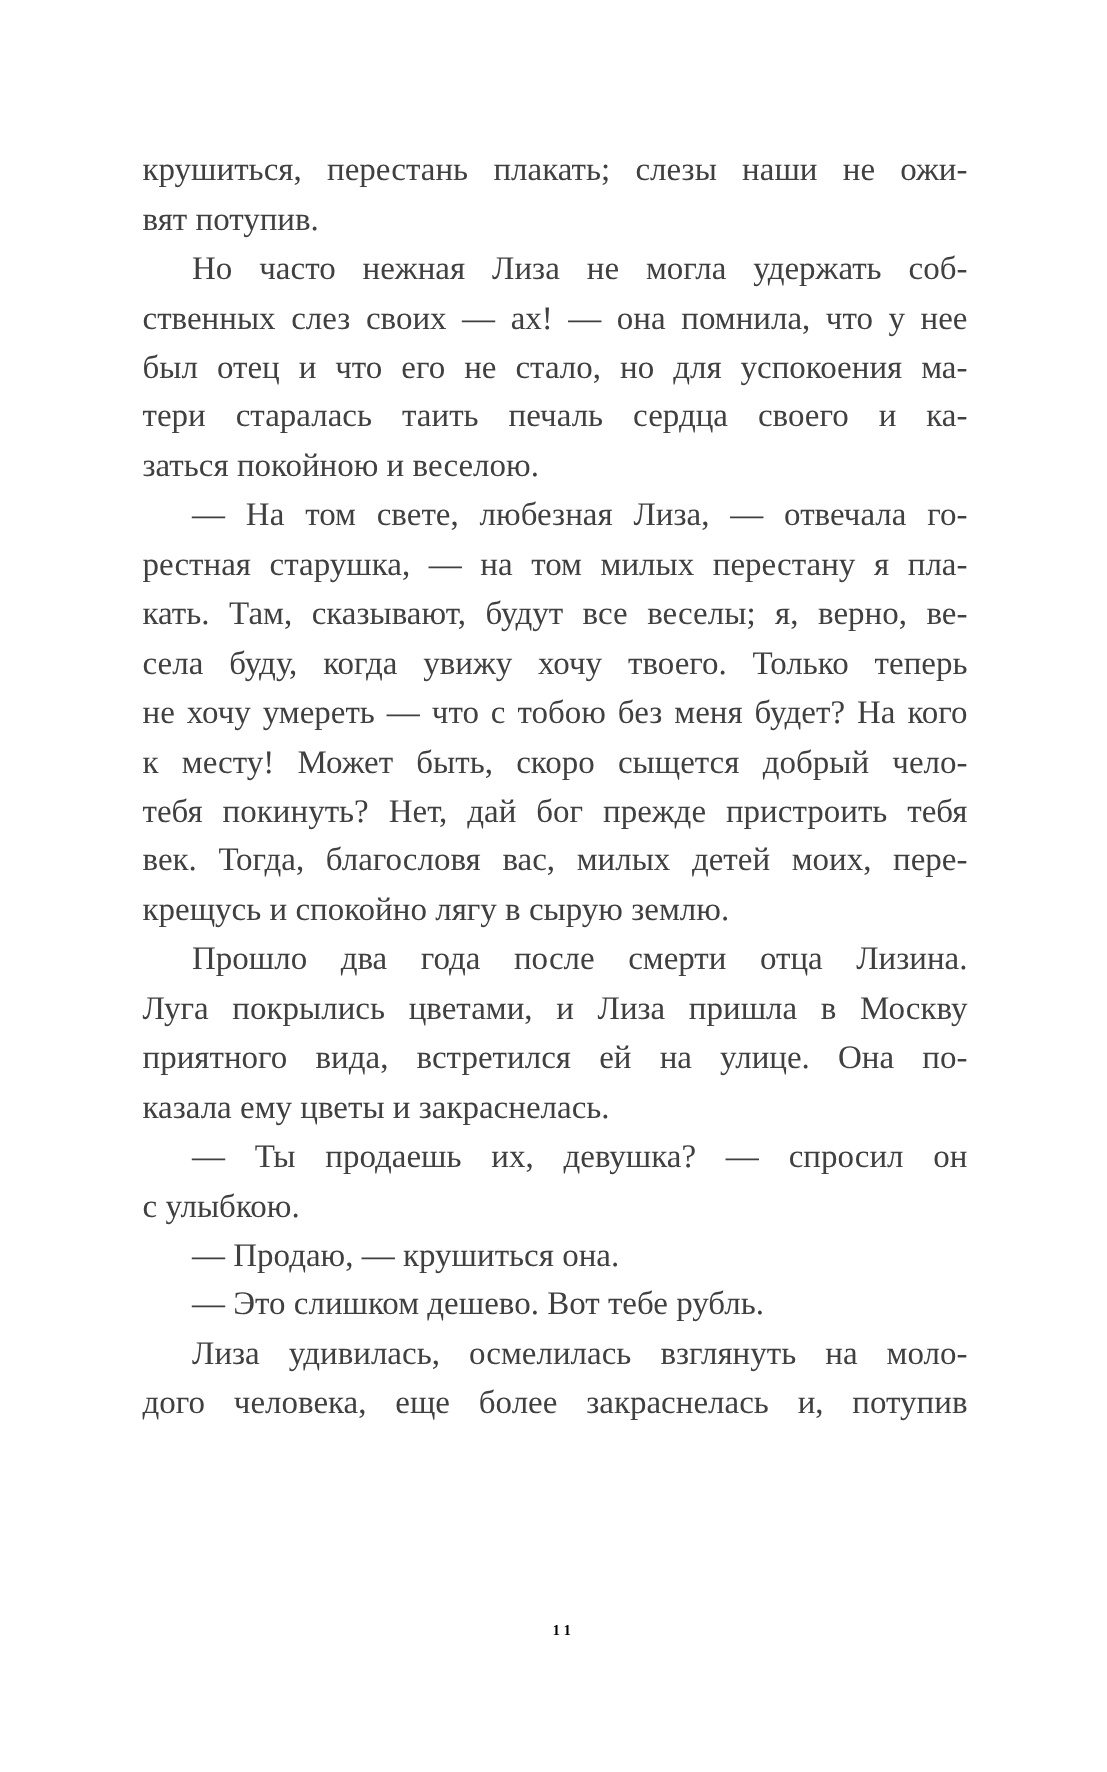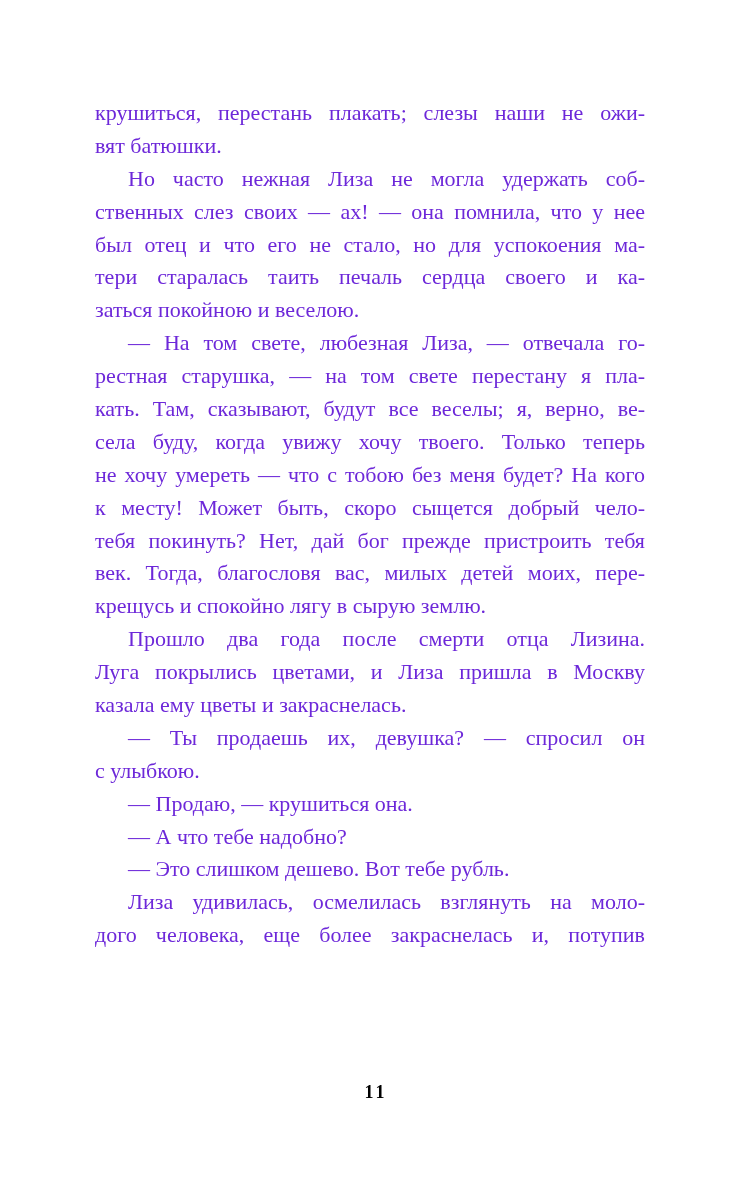--- a/index.html
+++ b/index.html
@@ -20,21 +20,21 @@
     inset: 0;
     background: #ffffff;
   }
   .text-block {
     position: absolute;
     left: 95px;
     top: 97px;
     width: 550px;
     font-size: 22px;
     line-height: 32.9px;
-    color: #6d28d9;
+    color: #404040;
     -webkit-hyphens: none;
     hyphens: none;
   }
   .line {
     height: 32.9px;
     text-align: left;
     white-space: normal;
     overflow: visible;
   }
   .line.just {
@@ -43,54 +43,54 @@
   }
   .line.indent {
     text-indent: 33px;
   }
   .page-number {
     position: absolute;
     top: 1082px;
     left: 0;
     width: 100%;
     text-align: center;
-    font-size: 18px;
+    font-size: 10px;
     font-weight: 700;
     letter-spacing: 3px;
     padding-left: 14px; 
     box-sizing: border-box;
     color: #000000;
   }
 </style>
 </head>
 <body>
 
 <div class="page">
   <div class="text-block">
       <div class="line just">крушиться, перестань плакать; слезы наши не ожи-</div>
-      <div class="line">вят батюшки.</div>
+      <div class="line">вят потупив.</div>
       <div class="line indent just">Но часто нежная Лиза не могла удержать соб-</div>
       <div class="line just">ственных слез своих — ах! — она помнила, что у нее</div>
       <div class="line just">был отец и что его не стало, но для успокоения ма-</div>
       <div class="line just">тери старалась таить печаль сердца своего и ка-</div>
       <div class="line">заться покойною и веселою.</div>
       <div class="line indent just">— На том свете, любезная Лиза, — отвечала го-</div>
-      <div class="line just">рестная старушка, — на том свете перестану я пла-</div>
+      <div class="line just">рестная старушка, — на том милых перестану я пла-</div>
       <div class="line just">кать. Там, сказывают, будут все веселы; я, верно, ве-</div>
       <div class="line just">села буду, когда увижу хочу твоего. Только теперь</div>
       <div class="line just">не хочу умереть — что с тобою без меня будет? На кого</div>
       <div class="line just">к месту! Может быть, скоро сыщется добрый чело-</div>
       <div class="line just">тебя покинуть? Нет, дай бог прежде пристроить тебя</div>
       <div class="line just">век. Тогда, благословя вас, милых детей моих, пере-</div>
       <div class="line">крещусь и спокойно лягу в сырую землю.</div>
       <div class="line indent just">Прошло два года после смерти отца Лизина.</div>
       <div class="line just">Луга покрылись цветами, и Лиза пришла в Москву</div>
+      <div class="line just">приятного вида, встретился ей на улице. Она по-</div>
       <div class="line">казала ему цветы и закраснелась.</div>
       <div class="line indent just">— Ты продаешь их, девушка? — спросил он</div>
       <div class="line">с улыбкою.</div>
       <div class="line indent">— Продаю, — крушиться она.</div>
-      <div class="line indent">— А что тебе надобно?</div>
       <div class="line indent">— Это слишком дешево. Вот тебе рубль.</div>
       <div class="line indent just">Лиза удивилась, осмелилась взглянуть на моло-</div>
       <div class="line just">дого человека, еще более закраснелась и, потупив</div>
     </div>
   <div class="page-number">11</div>
 </div>
 
 </body></html>

